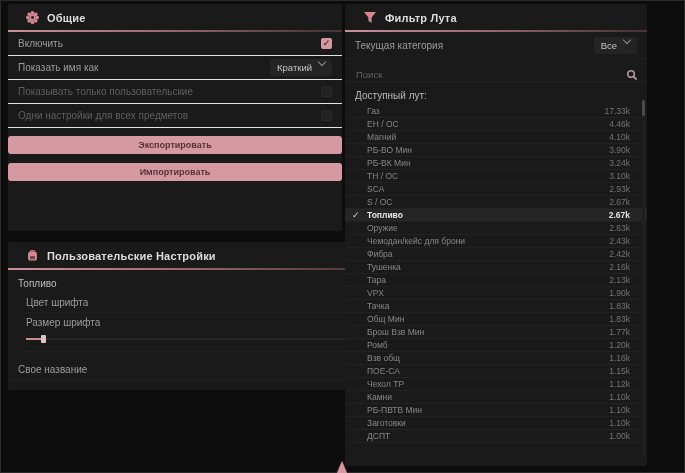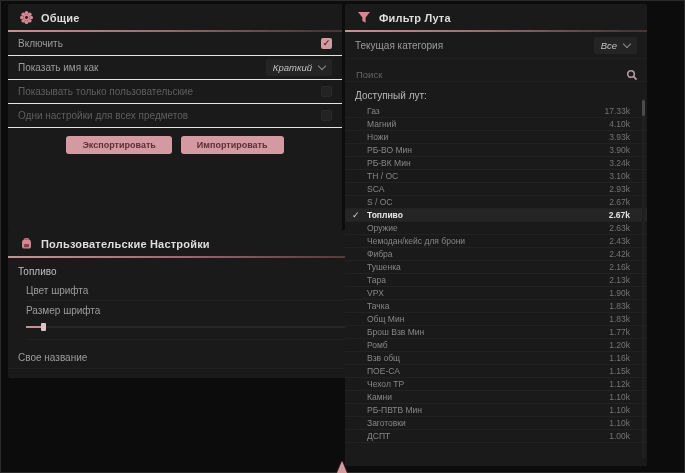--- a/index.html
+++ b/index.html
@@ -3,40 +3,40 @@
 <meta charset="utf-8">
 <style>
   html,body{margin:0;padding:0;}
   body{
     width:685px;height:473px;position:relative;overflow:hidden;
     background:#0c0c0c;font-family:"Liberation Sans",sans-serif;
     box-shadow:inset 0 0 0 1px #2a2a2a;
   }
   .panel{position:absolute;background:#1a1a1a;border-radius:2px;}
   #panel-general{left:8px;top:4px;width:334px;height:227px;}
-  #panel-custom{left:8px;top:230px;width:376px;height:148px;}
+  #panel-custom{left:8px;top:242px;width:376px;height:148px;}
   #panel-loot{left:345px;top:4px;width:302px;height:462px;}
 
-  .phead{display:flex;align-items:center;gap:8px;padding:7px 12px 6px;}
+  .phead{display:flex;align-items:center;gap:8px;padding:7px 18px 6px;}
   .phead .ptitle{font-size:11px;font-weight:bold;color:#dedede;letter-spacing:.2px;}
   .prule{height:2px;background:linear-gradient(90deg,#cb9097,#9c6b71 45%,#4a3538 95%);}
 
   .row{display:flex;align-items:center;justify-content:space-between;
        padding:0 10px;height:23px;font-size:10px;color:#9c9c9c;
        border-bottom:1px solid #e5e5e5;}
   .row.dim{color:#5f5f5f;}
   .cb{width:11px;height:11px;border-radius:2px;flex:none;}
   .cb.on{background:#d59aa1;color:#5a2e35;font-size:9px;line-height:11px;
          text-align:center;font-weight:bold;}
   .cb.off{background:#222222;border:1px solid #2a2a2a;box-sizing:border-box;}
-  .dropdown{display:flex;align-items:center;gap:7px;background:#242424;
-            border-radius:2px;padding:3px 7px;font-size:9.5px;color:#c4c4c4;font-style:italic;}
+  .dropdown{display:flex;gap:7px;background:#242424;
+            border-radius:2px;padding:3px 7px;font-size:9.5px;color:#c4c4c4;}
   .chev{width:5px;height:5px;border-right:1.5px solid #8d8d8d;
         border-bottom:1.5px solid #8d8d8d;transform:rotate(45deg);margin-top:-3px;}
-  .btnrow{display:flex;justify-content:center;gap:9px;padding-top:8px;}
+  .btnrow{display:flex;justify-content:center;gap:9px;padding-top:8px;flex-direction:column;}
   .pinkbtn{background:#d59aa1;color:#5b3138;border:none;border-radius:3px;
            font-size:9px;font-family:inherit;padding:4px 16px;font-weight:bold;}
 
   
   .grouplabel{font-size:10px;color:#bdbdbd;padding:8px 10px 4px;}
   .subrow{display:flex;align-items:center;justify-content:space-between;
           margin-left:18px;padding-right:10px;height:19px;font-size:10px;
           color:#9c9c9c;border-bottom:1px solid #212121;}
   .subrow.noline{border-bottom:none;}
   .colorwheel{width:11px;height:11px;border-radius:50%;
@@ -202,27 +202,27 @@
   <div class="lootlabel">Доступный лут:</div>
 
   <div class="lootlist">
       <div class="litem">
 
     <span>Газ</span>
     <span class="cnt">17.33k</span>
   </div>
       <div class="litem">
 
+    <span>ЕН / ОС</span>
+    <span class="cnt">4.46k</span>
+  </div>
+      <div class="litem">
+
     <span>Магний</span>
     <span class="cnt">4.10k</span>
-  </div>
-      <div class="litem">
-
-    <span>Ножи</span>
-    <span class="cnt">3.93k</span>
   </div>
       <div class="litem">
 
     <span>РБ-ВО Мин</span>
     <span class="cnt">3.90k</span>
   </div>
       <div class="litem">
 
     <span>РБ-ВК Мин</span>
     <span class="cnt">3.24k</span>

